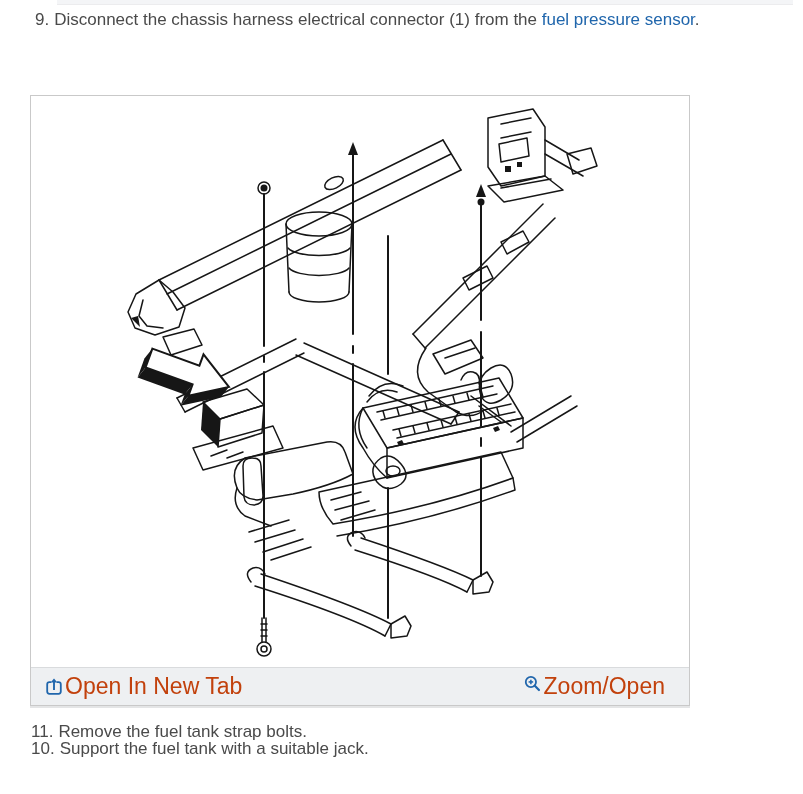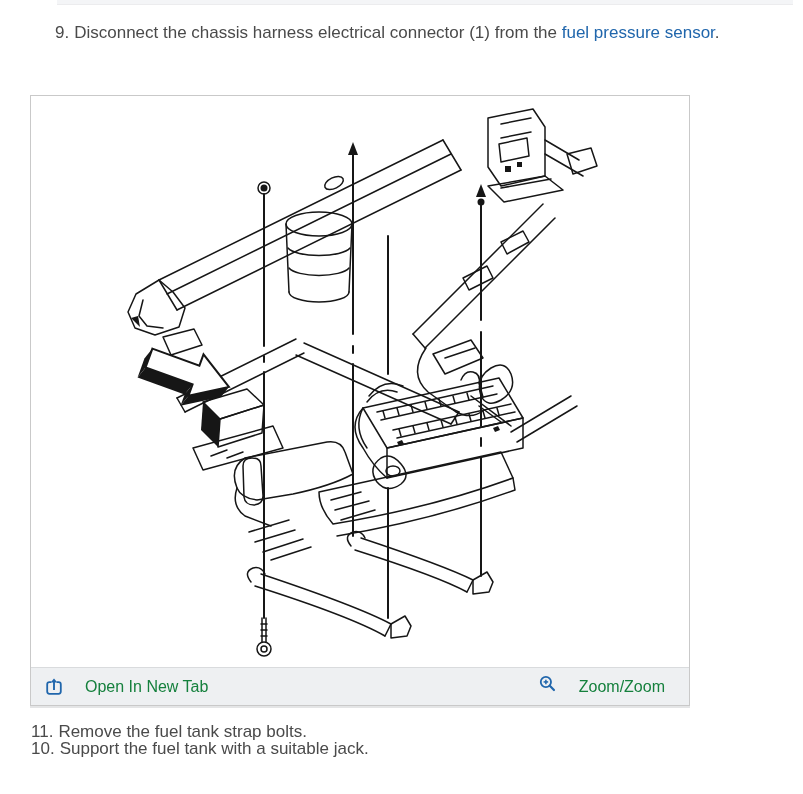--- a/index.html
+++ b/index.html
@@ -8,42 +8,42 @@
     position:relative; width:803px; height:794px;
     background:#ffffff; overflow:hidden;
     font-family:"Liberation Sans", sans-serif;
     color:#4a4a4a;
   }
   .top-strip {
     position:absolute; top:0; left:57px; width:736px; height:5px;
     background:#f4f5f7; border-bottom:1px solid #ececee;
   }
   .step { position:absolute; font-size:17px; line-height:20px; color:#4a4a4a; white-space:nowrap; }
-  .step9  { top:23px;  left:35px;margin-left:20px; }
+  .step9  { top:10px;  left:35px; }
   .step10 { top:731px; left:31px;margin-top:8px; }
   .step11 { top:722px; left:31px; }
   .step .num { margin-right:5px; }
   a.inline-link, .link { color:#2066ac; text-decoration:none; cursor:pointer; }
   .figure {
     position:absolute; top:95px; left:30px; width:660px; height:611px;
     border:1px solid #c9c9c9; background:#ffffff;
     box-shadow:0 2px 0 #e4e5e6;
   }
   .figure .diagram-wrap {
     position:absolute; top:0; left:0; width:658px; height:571px; overflow:hidden;
   }
   .figure-footer {
     position:absolute; left:0; bottom:0; width:658px; height:38px;
     background:#eef0f2; border-top:1px solid #d9dbdd;
     display:flex; align-items:center; justify-content:space-between;
     padding:0 24px 0 14px;
   }
   .footer-link {
-    display:flex; align-items:center; gap:22px;
-    font-size:16px; color:#15803d; cursor:pointer; text-decoration:none;
+    display:flex; align-items:center; gap:2px;
+    font-size:23px; color:#c2410c; cursor:pointer; text-decoration:none;
   }
   .footer-link svg { display:block; }
   svg.diagram { stroke:#161616; }
   svg.diagram path, svg.diagram line, svg.diagram polyline, svg.diagram ellipse, svg.diagram circle {
     fill:none; stroke:#161616; stroke-width:1.5; stroke-linejoin:round; stroke-linecap:round;
   }
   svg.diagram .fill { fill:#161616; stroke:none; }
   svg.diagram .wface { fill:#ffffff; stroke:#161616; stroke-width:2; }
   svg.diagram .guide { stroke-width:2; }
 </style>
@@ -211,21 +211,21 @@
         </svg>
         <span>Open In New Tab</span>
       </a>
       <a class="footer-link">
         <svg width="19" height="19" viewBox="0 0 20 20" style="margin-top:-4px;">
           <circle cx="8.3" cy="7.3" r="5.4" fill="none" stroke="#2066ac" stroke-width="1.9"></circle>
           <line x1="8.3" y1="4.9" x2="8.3" y2="9.7" stroke="#2066ac" stroke-width="1.6"></line>
           <line x1="5.9" y1="7.3" x2="10.7" y2="7.3" stroke="#2066ac" stroke-width="1.6"></line>
           <line x1="12.4" y1="11.4" x2="16.8" y2="15.8" stroke="#2066ac" stroke-width="2.3" stroke-linecap="round"></line>
         </svg>
-        <span>Zoom/Zoom</span>
+        <span>Zoom/Open</span>
       </a>
     </div>
   </div>
 
   <div class="step step10">
     <span class="num">10.</span><span>Support the fuel tank with a suitable jack.</span>
   </div>
 
   <div class="step step11">
     <span class="num">11.</span><span>Remove the fuel tank strap bolts.</span>

